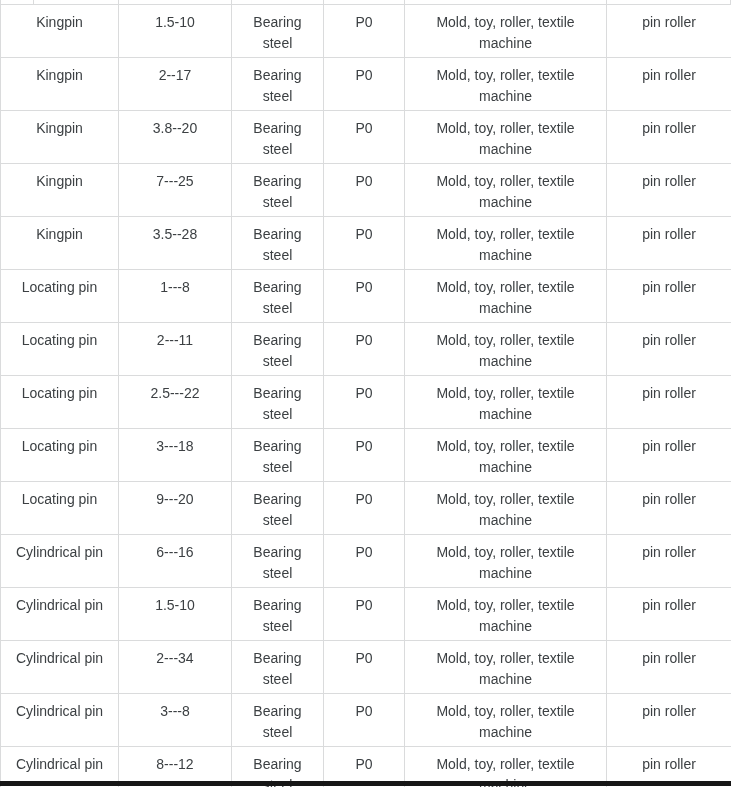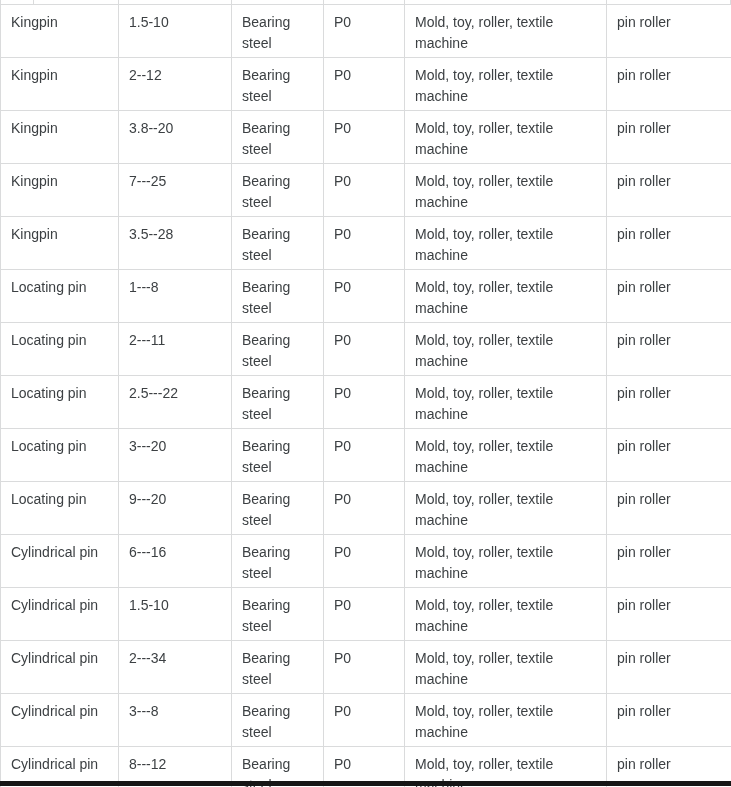--- a/index.html
+++ b/index.html
@@ -3,20 +3,21 @@
 <meta charset="utf-8">
 <style>
   html, body { margin: 0; padding: 0; background: #ffffff; }
   .page {
     position: relative;
     width: 731px;
     height: 787px;
     overflow: hidden;
     background: #ffffff;
     font-family: "Liberation Sans", "DejaVu Sans", sans-serif;
+    text-align: center;
   }
   
   .top-sliver { position: absolute; top: 0; left: 0; width: 731px; height: 4px; }
   .top-sliver .stub {
     position: absolute; top: 0; width: 1px; height: 4px; background: #dadbdc;
   }
   table.spec {
     position: absolute;
     top: 4px; left: 0;
     width: 731px;
@@ -72,21 +73,21 @@
         <tr>
     <td>Kingpin</td>
     <td>1.5-10</td>
     <td>Bearing steel</td>
     <td>P0</td>
     <td>Mold, toy, roller, textile machine</td>
     <td>pin roller</td>
   </tr>
         <tr>
     <td>Kingpin</td>
-    <td>2--12</td>
+    <td>2--17</td>
     <td>Bearing steel</td>
     <td>P0</td>
     <td>Mold, toy, roller, textile machine</td>
     <td>pin roller</td>
   </tr>
         <tr>
     <td>Kingpin</td>
     <td>3.8--20</td>
     <td>Bearing steel</td>
     <td>P0</td>
@@ -128,21 +129,21 @@
         <tr>
     <td>Locating pin</td>
     <td>2.5---22</td>
     <td>Bearing steel</td>
     <td>P0</td>
     <td>Mold, toy, roller, textile machine</td>
     <td>pin roller</td>
   </tr>
         <tr>
     <td>Locating pin</td>
-    <td>3---20</td>
+    <td>3---18</td>
     <td>Bearing steel</td>
     <td>P0</td>
     <td>Mold, toy, roller, textile machine</td>
     <td>pin roller</td>
   </tr>
         <tr>
     <td>Locating pin</td>
     <td>9---20</td>
     <td>Bearing steel</td>
     <td>P0</td>

